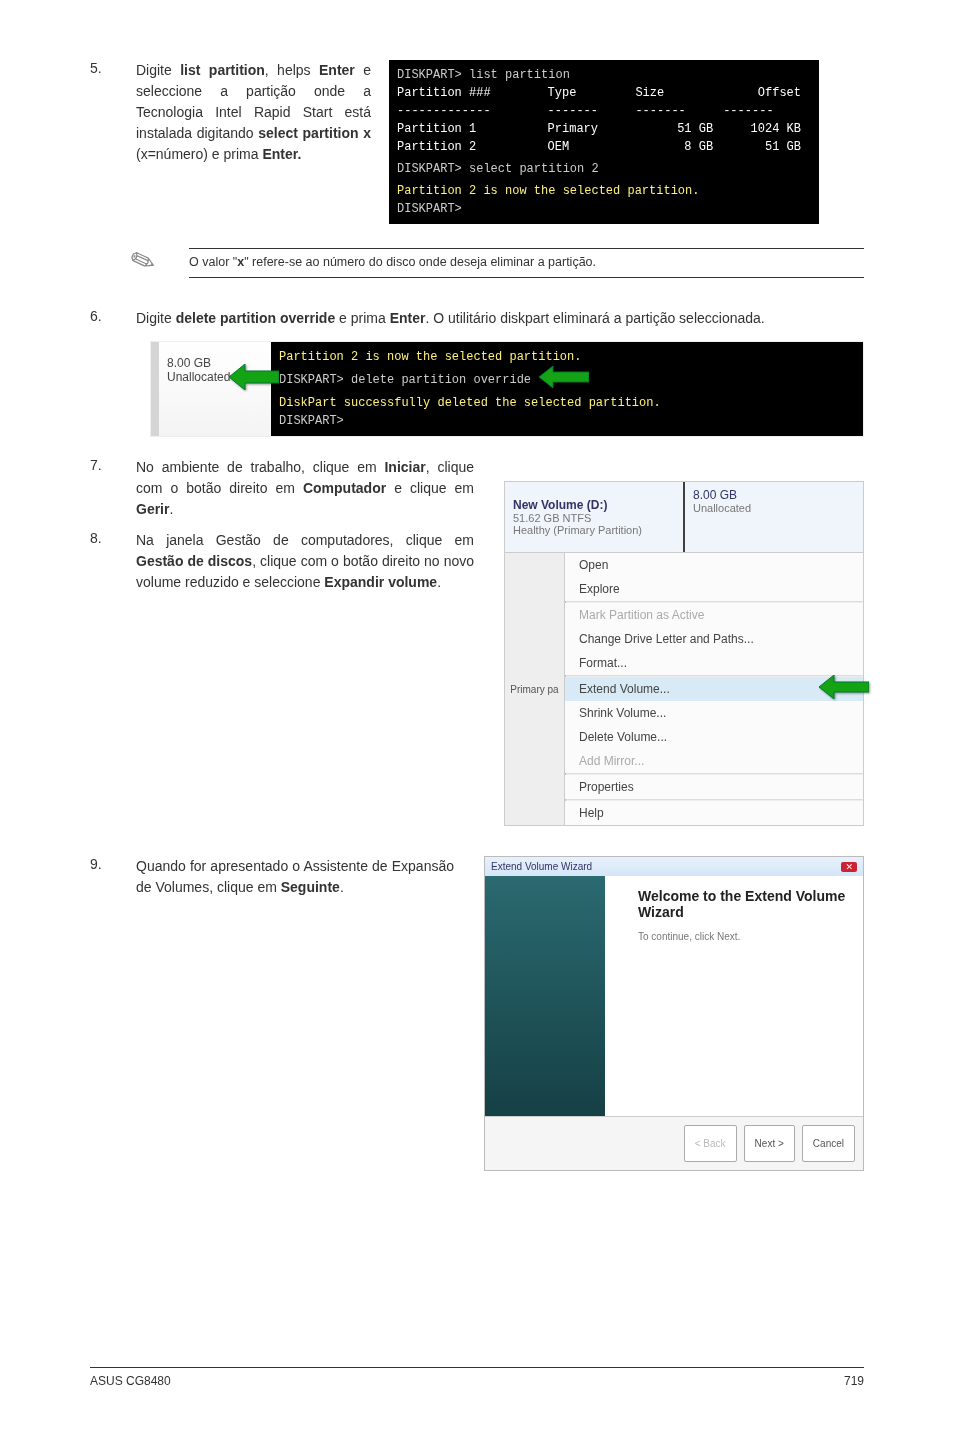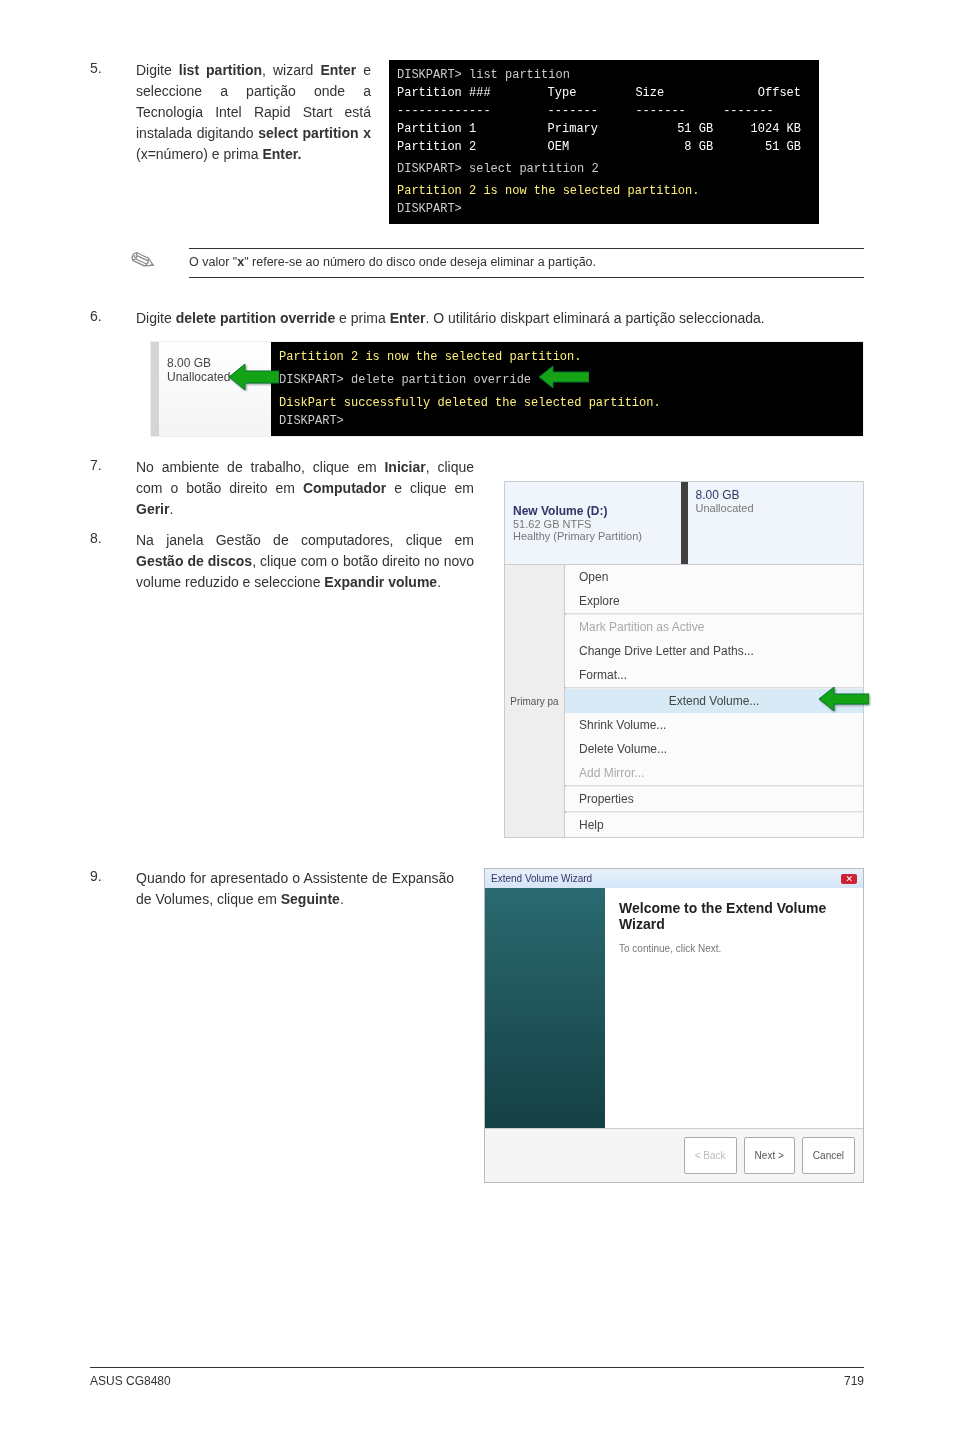--- a/index.html
+++ b/index.html
@@ -111,23 +111,23 @@
     flex-shrink: 0;
     margin-top: 24px;
   }
   .vol-header {
     display: flex;
     border-bottom: 1px solid #ccc;
     background: #f0f5fb;
   }
   .vol-header .vol {
     flex: 1;
-    padding: 22px 8px;
+    padding: 16px 8px;
     color: #336;
-    border-right: 7px solid #404040;
+    border-right: 2px solid #404040;
   }
   .vol-header .vol .sub { font-size: 11px; color: #777; }
   .vol-header .alloc { flex: 1; padding: 6px 8px; color: #336; }
   .vol-header .alloc .sub { font-size: 11px; color: #777; }
   .ctx-body { display: flex; }
   .ctx-side {
     width: 60px;
     background: #eee;
     color: #555;
     font-size: 10px;
@@ -143,21 +143,20 @@
   }
   .ctx-item {
     padding: 5px 14px;
     color: #444;
     position: relative;
   }
   .ctx-item.disabled { color: #aaa; }
   .ctx-sep { border-top: 1px solid #ddd; margin: 0; }
   .ctx-item.extend {
     background: #d8eaf6;
-    text-align: center;
   }
   .ctx-item.extend .ga {
     position: absolute;
     right: -6px; top: -2px;
   }
 
   .wizard-wrap {
     display: flex;
     gap: 30px;
   }
@@ -176,20 +175,21 @@
     display: flex;
     justify-content: space-between;
     align-items: center;
   }
   .wizard .titlebar .close {
     background: #c23; color: #fff; border-radius: 2px; padding: 0 4px; font-size: 9px;
   }
   .wizard .body {
     display: flex;
     height: 240px;
+    gap: 19px;
   }
   .wizard .side {
     width: 120px;
     background: linear-gradient(#2a6a70, #154045);
   }
   .wizard .main {
     flex: 1;
     padding: 12px 14px;
     color: #444;
   }
@@ -226,21 +226,21 @@
   }
 </style>
 </head>
 <body>
 
 <div class="page">
 
   <div class="step-row">
     <div class="step-num">5.</div>
     <div class="step-text" style="flex:0 0 235px">
-      <span>Digite </span><b>list partition</b><span>, wizard </span><b>Enter</b><span> e seleccione a partição onde a Tecnologia Intel Rapid Start está instalada digitando </span><b>select partition x</b><span> (x=número) e prima </span><b>Enter.</b>
+      <span>Digite </span><b>list partition</b><span>, helps </span><b>Enter</b><span> e seleccione a partição onde a Tecnologia Intel Rapid Start está instalada digitando </span><b>select partition x</b><span> (x=número) e prima </span><b>Enter.</b>
     </div>
     <div class="terminal term1">
       <div class="tgray">DISKPART&gt; list partition</div>
       <table>
         <tbody>
             <tr class="twhite">
           <th>Partition ###</th>
           <th>Type</th>
           <th style="text-align:left">Size</th>
           <th style="text-align:right">Offset</th>

